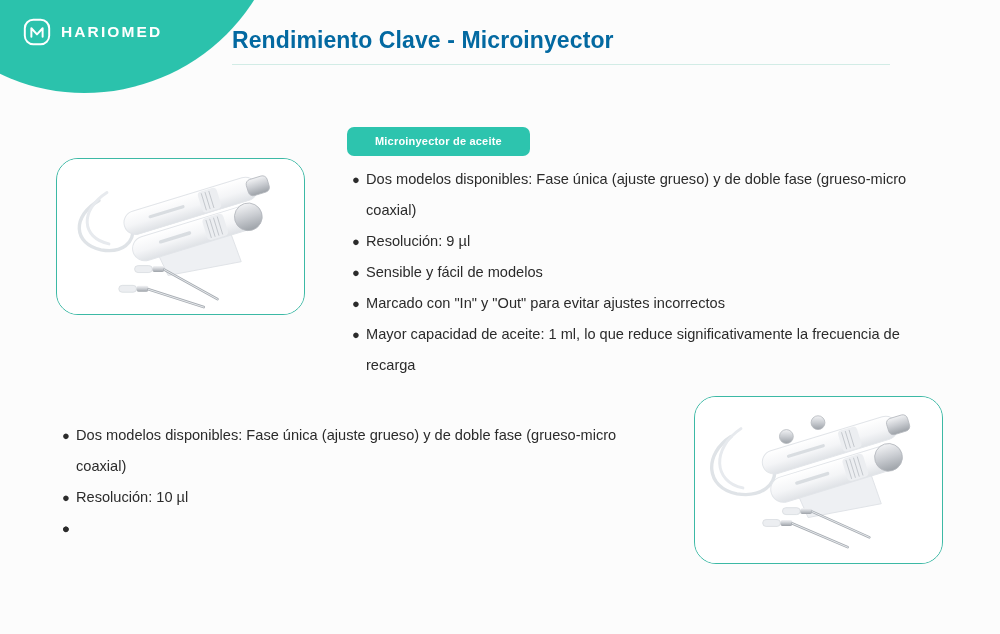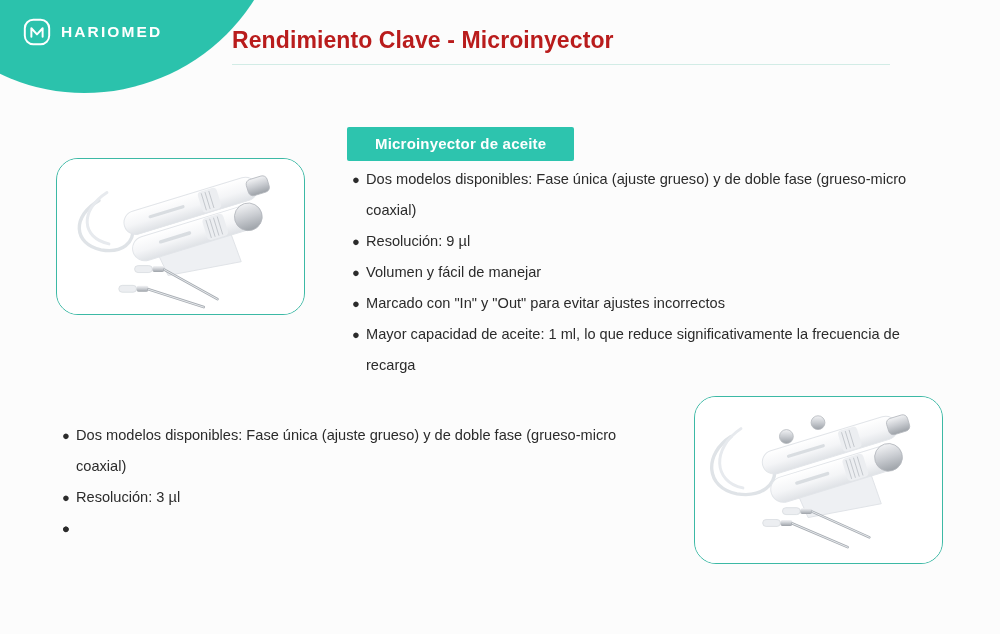--- a/index.html
+++ b/index.html
@@ -71,43 +71,43 @@
     z-index: 1;
     white-space: nowrap;
   }
 
   .slide-title {
     position: absolute;
     left: 232px;
     top: 27px;
     font-size: 23px;
     font-weight: bold;
-    color: #b91c1c;
+    color: #0369a1;
     letter-spacing: 0.1px;
     white-space: nowrap;
     z-index: 3;
   }
   .title-rule {
     position: absolute;
     left: 232px;
     top: 64px;
     width: 658px;
     height: 1px;
     background: #d2ece6;
     z-index: 3;
   }
 
   
   .pill {
     display: inline-block;
     background: #2dc4ae;
     color: #ffffff;
-    font-size: 15px;
+    font-size: 11px;
     font-weight: bold;
-    border-radius: 2px;
+    border-radius: 7px;
     padding: 8px 28px 9px 28px;
     letter-spacing: 0.2px;
     white-space: nowrap;
     box-sizing: border-box;
     text-align: right;
   }
 
   .bullets {
     margin: 0;
     padding: 0;
@@ -272,41 +272,41 @@
     <li>
       <span class="dot">●</span>
       <span>Dos modelos disponibles: Fase única (ajuste grueso) y de doble fase (grueso-micro coaxial)</span>
     </li>
     <li>
       <span class="dot">●</span>
       <span>Resolución: 9 µl</span>
     </li>
     <li>
       <span class="dot">●</span>
-      <span>Volumen y fácil de manejar</span>
+      <span>Sensible y fácil de modelos</span>
     </li>
     <li>
       <span class="dot">●</span>
       <span>Marcado con "In" y "Out" para evitar ajustes incorrectos</span>
     </li>
     <li>
       <span class="dot">●</span>
       <span>Mayor capacidad de aceite: 1 ml, lo que reduce significativamente la frecuencia de recarga</span>
     </li>
   </ul>
 
 
   <ul class="bullets bullets-pneumatic">
     <li>
       <span class="dot">●</span>
       <span>Dos modelos disponibles: Fase única (ajuste grueso) y de doble fase (grueso-micro coaxial)</span>
     </li>
     <li>
       <span class="dot">●</span>
-      <span>Resolución: 3 µl</span>
+      <span>Resolución: 10 µl</span>
     </li>
     <li>
       <span class="dot">●</span>
     </li>
     <li>
       <span class="dot">●</span>
     </li>
   </ul>
 
   <div class="photo-frame photo-2">

